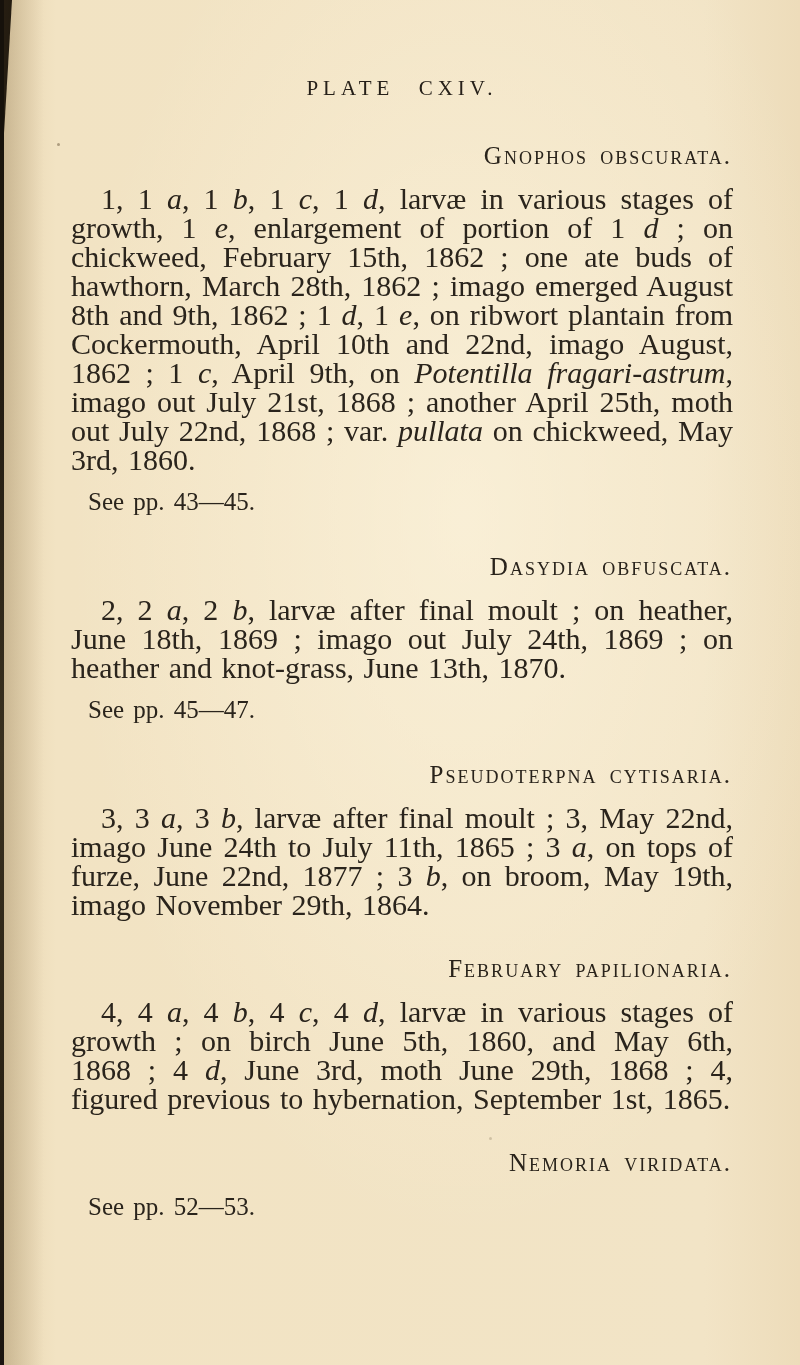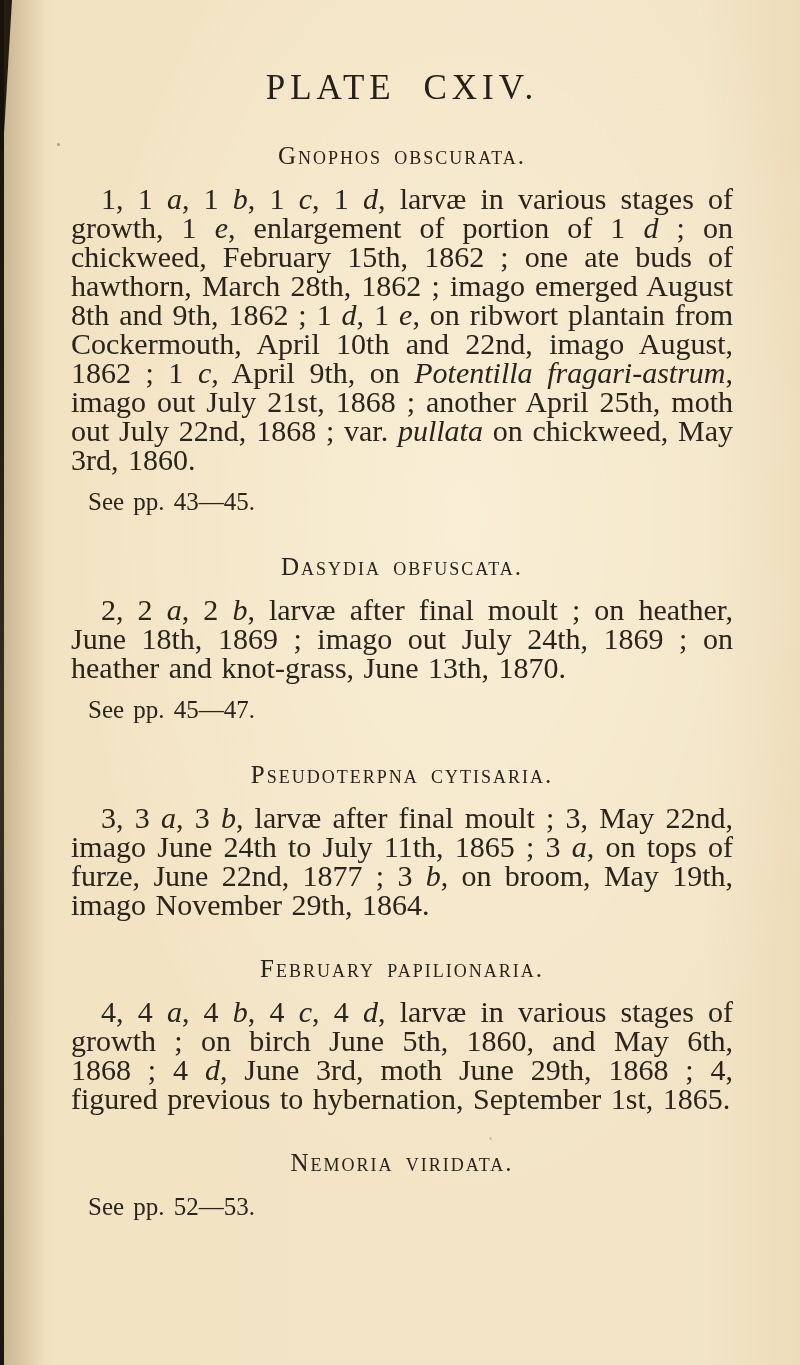--- a/index.html
+++ b/index.html
@@ -30,29 +30,29 @@
     background:linear-gradient(to right, rgba(96,74,40,0.22), rgba(96,74,40,0));
     pointer-events:none;
   }
   .speck{position:absolute;border-radius:50%;background:rgba(90,70,45,0.45);}
   .speck.s1{left:57px;top:143px;width:3px;height:3px;}
   .speck.s2{left:489px;top:1137px;width:3px;height:3px;opacity:.5;}
   .speck.s3{left:116px;top:1046px;width:2px;height:2px;opacity:.5;}
 
   .title{
     margin:0;padding:70px 68px 0 72px;
-    font-size:35px;font-weight:400;line-height:36px;
+    font-size:21px;font-weight:400;line-height:36px;
     letter-spacing:5px;word-spacing:14px;
     text-align:center;color:#262019;
   }
   .heading{
     margin:34px 0 12px;padding:0 68px 0 72px;
     font-size:25px;font-weight:400;line-height:32px;
     font-variant:small-caps;letter-spacing:2px;word-spacing:4px;
-    text-align:center;color:#29231b;
+    text-align:right;color:#29231b;
   }
   .body{
     margin:0;padding:0 67px 0 71px;
     font-size:30px;line-height:29px;
     text-align:justify;text-indent:30px;
     color:#2a241c;word-spacing:2px;
   }
   .body .it{font-style:italic;}
   .see{
     margin:13px 16px 0;padding:0 68px 0 72px;

